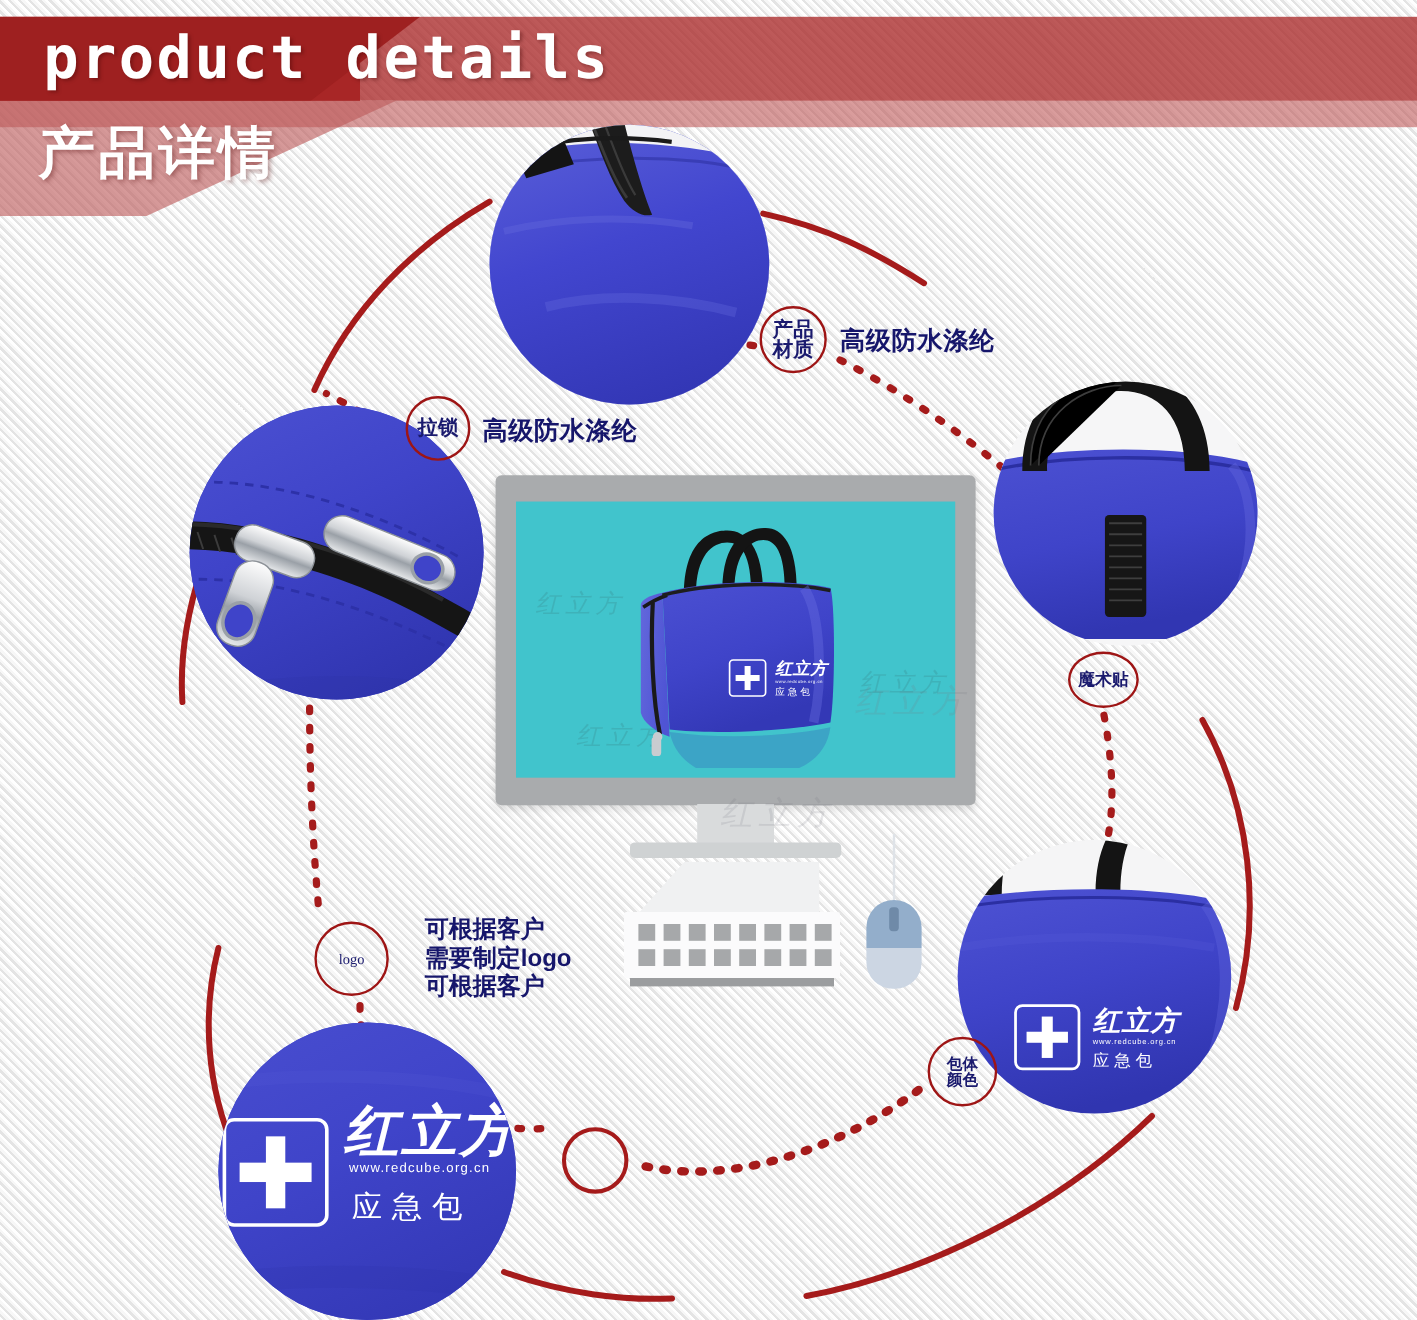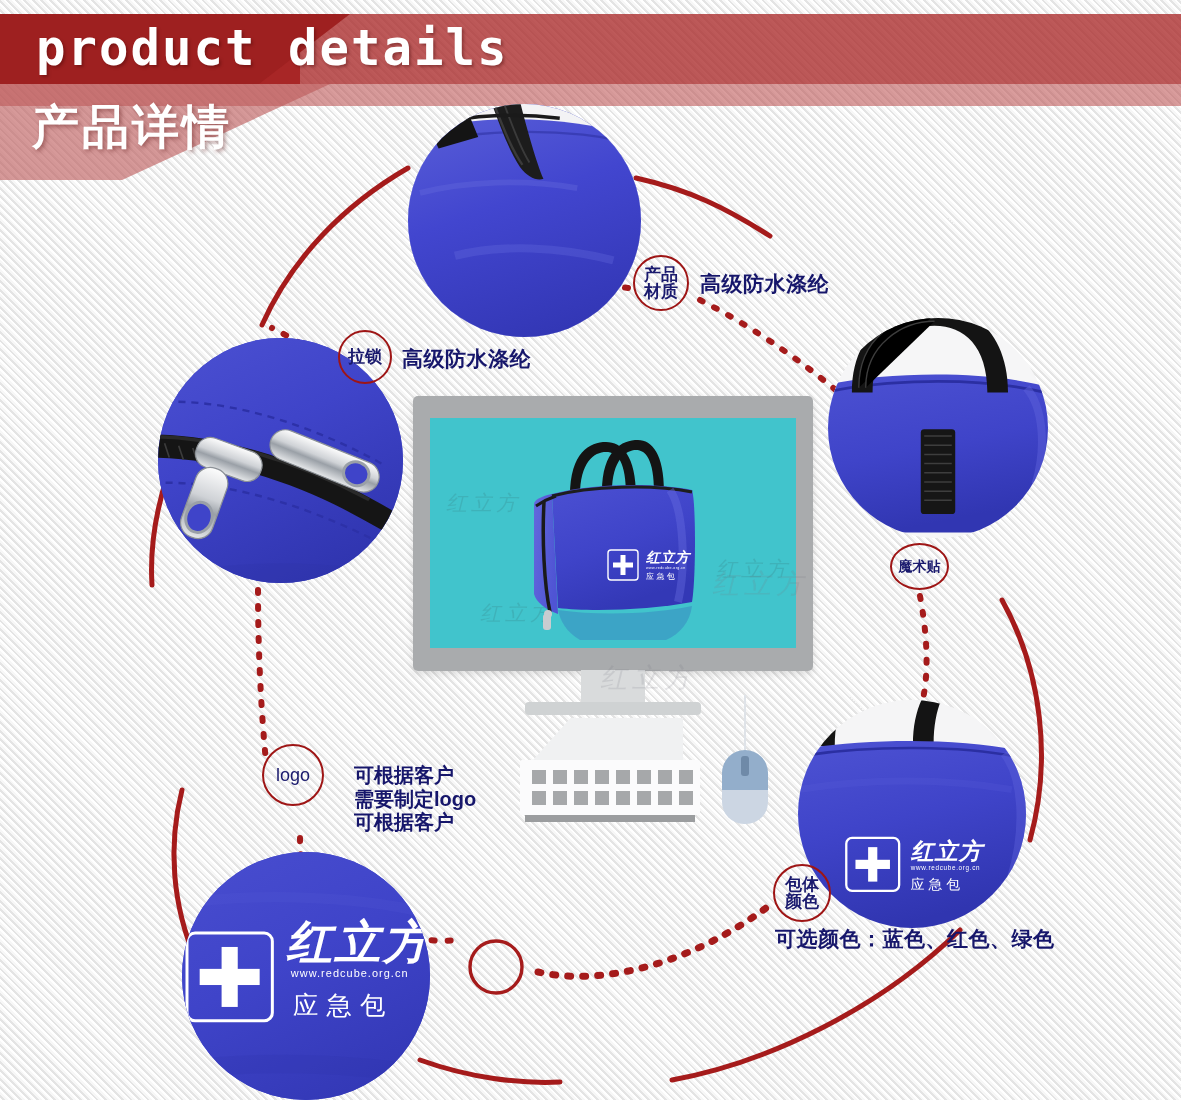--- a/index.html
+++ b/index.html
@@ -155,25 +155,25 @@
   .ann-text.multi { white-space: normal; line-height: 1.18; margin-left: 32px; }
 
   #lbl-material-circle { left: 633px; top: 255px; width: 56px; height: 56px; font-size: 17px; }
   #lbl-material-text   { left: 700px; top: 270px; font-size: 21px; letter-spacing: 0.5px; }
 
   #lbl-zip-circle { left: 338px; top: 330px; width: 54px; height: 54px; font-size: 17px; }
   #lbl-zip-text   { left: 402px; top: 345px; font-size: 21px; letter-spacing: 0.5px; }
 
   #lbl-velcro-circle { left: 890px; top: 543px; width: 59px; height: 47px; font-size: 14px; }
 
-  #lbl-logo-circle { left: 262px; top: 744px; width: 62px; height: 62px; font-size: 18px;
-                     font-family: Liberation Sans, sans-serif; font-weight: normal; }
+  #lbl-logo-circle { left: 262px; top: 768px; width: 62px; height: 62px; font-size: 12px;
+                     font-family: Liberation Serif, serif; font-weight: normal; }
   #lbl-logo-text   { left: 322px; top: 764px; width: 130px; font-size: 20px; }
 
-  #lbl-color-circle { left: 773px; top: 864px; width: 58px; height: 58px; font-size: 17px; text-align: center; }
+  #lbl-color-circle { left: 773px; top: 864px; width: 58px; height: 58px; font-size: 13px; text-align: center; }
   #lbl-color-text   { left: 775px; top: 925px; font-size: 21px; letter-spacing: 0.5px; }
 
   
   .wm {
     position: absolute; color: rgba(120,120,130,0.17);
     font-family: "Liberation Serif", serif; font-size: 27px;
     font-style: italic; letter-spacing: 5px; white-space: nowrap;
     pointer-events: none;
   }
 </style>
@@ -495,18 +495,17 @@
     <div>需要制定logo</div>
     <div>可根据客户</div>
   </div>
 
   <div class="ann-circle" id="lbl-color-circle">
     <span>
       <span>包体</span><br>
       <span>颜色</span>
     </span>
   </div>
-  <div class="ann-text" id="lbl-color-text">可选颜色：蓝色、红色、绿色</div>
 
   <div class="wm" style="left:600px; top:660px;">红立方</div>
   <div class="wm" style="left:712px; top:566px;">红立方</div>
 
 </div>
 
 </body></html>

